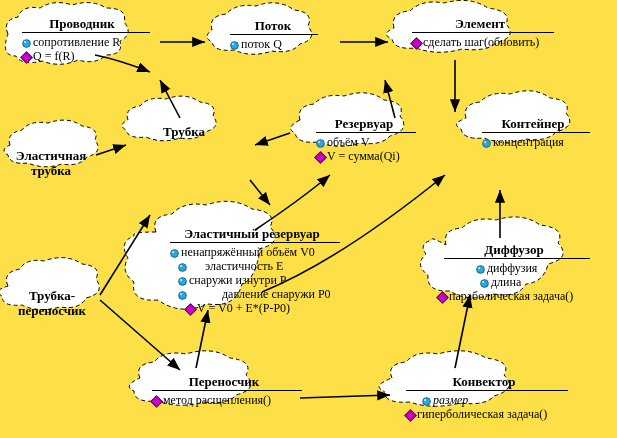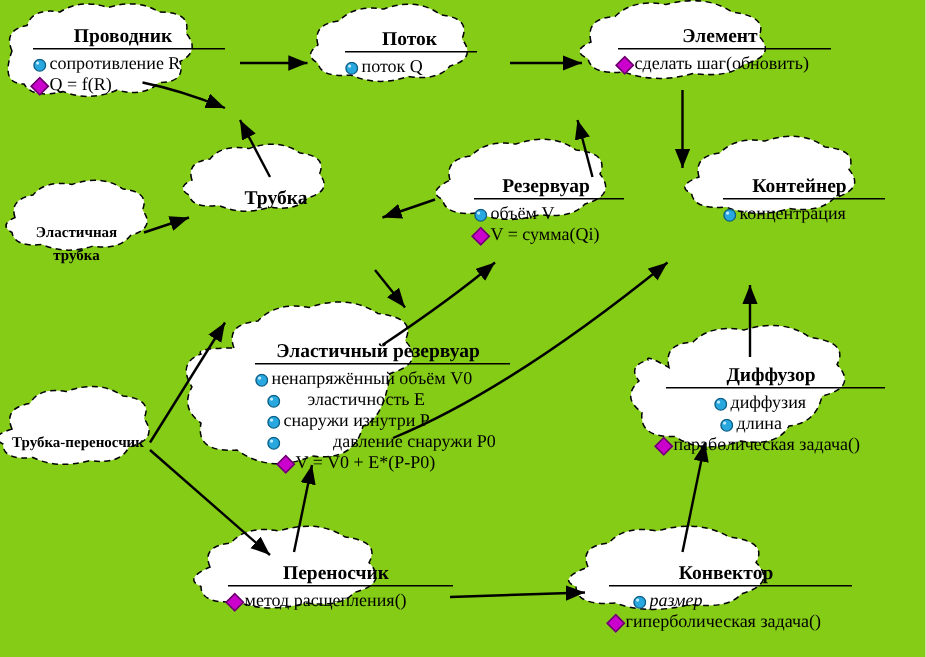--- a/index.html
+++ b/index.html
@@ -4,21 +4,21 @@
 <style>
   html, body {
     margin: 0;
     padding: 0;
     background: #ffffff;
   }
   #canvas {
     position: relative;
     width: 617px;
     height: 438px;
-    background: #84cc16;
+    background: #fde047;
     font-family: "Liberation Serif", serif;
     overflow: hidden;
   }
   #edges {
     position: absolute;
     left: 0;
     top: 0;
     width: 617px;
     height: 438px;
     pointer-events: none;
@@ -76,21 +76,21 @@
     height: 9px;
     background: #cc00cc;
     transform: rotate(45deg);
     border: 1px solid #660066;
     box-sizing: border-box;
   }
   .label-only {
     position: absolute;
     font-family: "Liberation Serif", serif;
     font-weight: bold;
-    font-size: 10px;
+    font-size: 13px;
     line-height: 15px;
     color: #000000;
     text-align: center;
   }
 </style>
 </head>
 <body>
 
 <div id="canvas">
 

